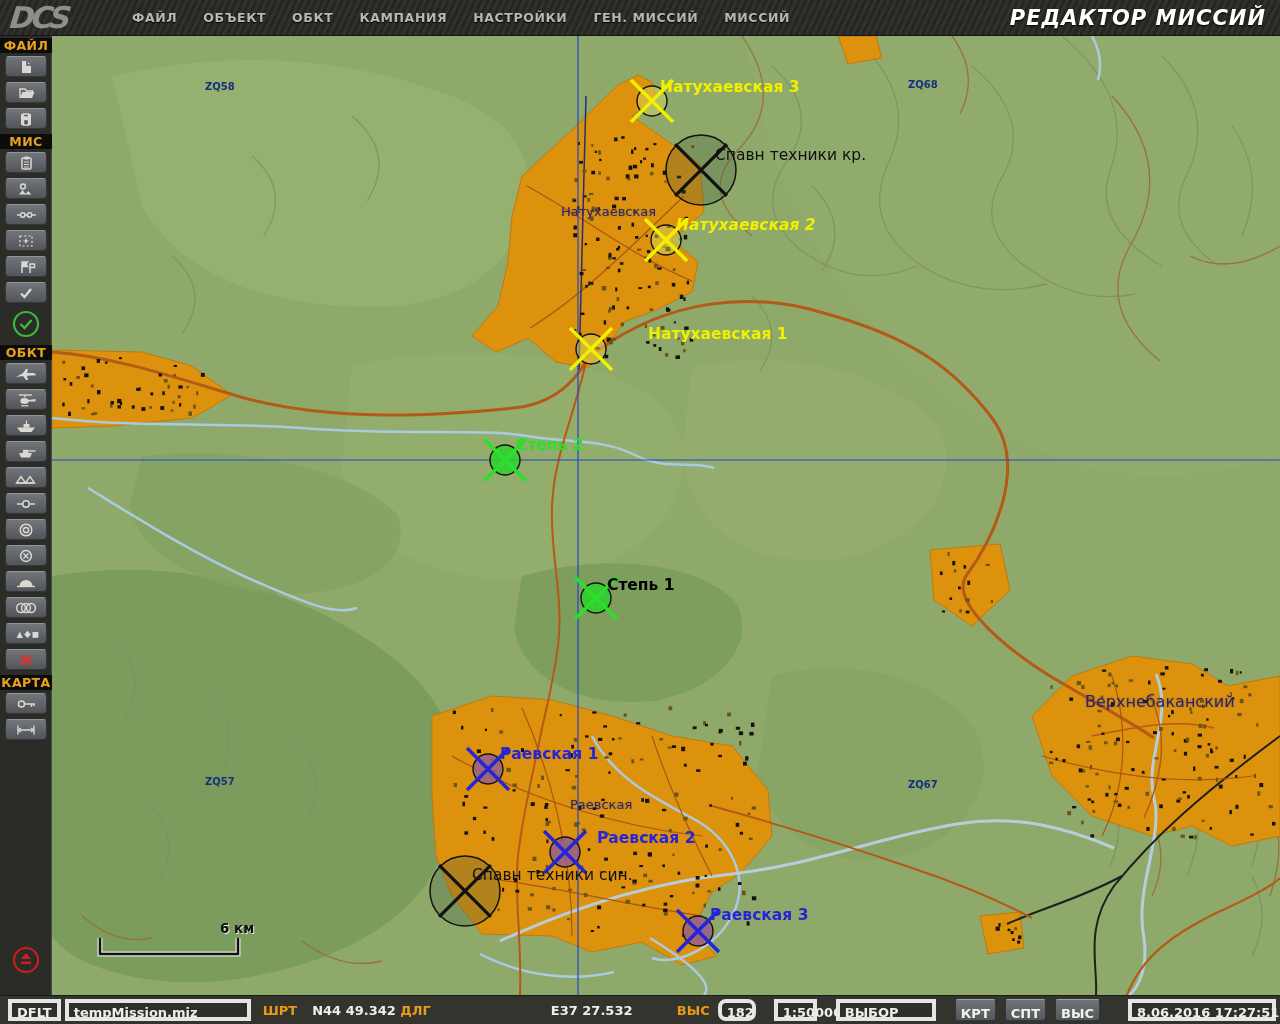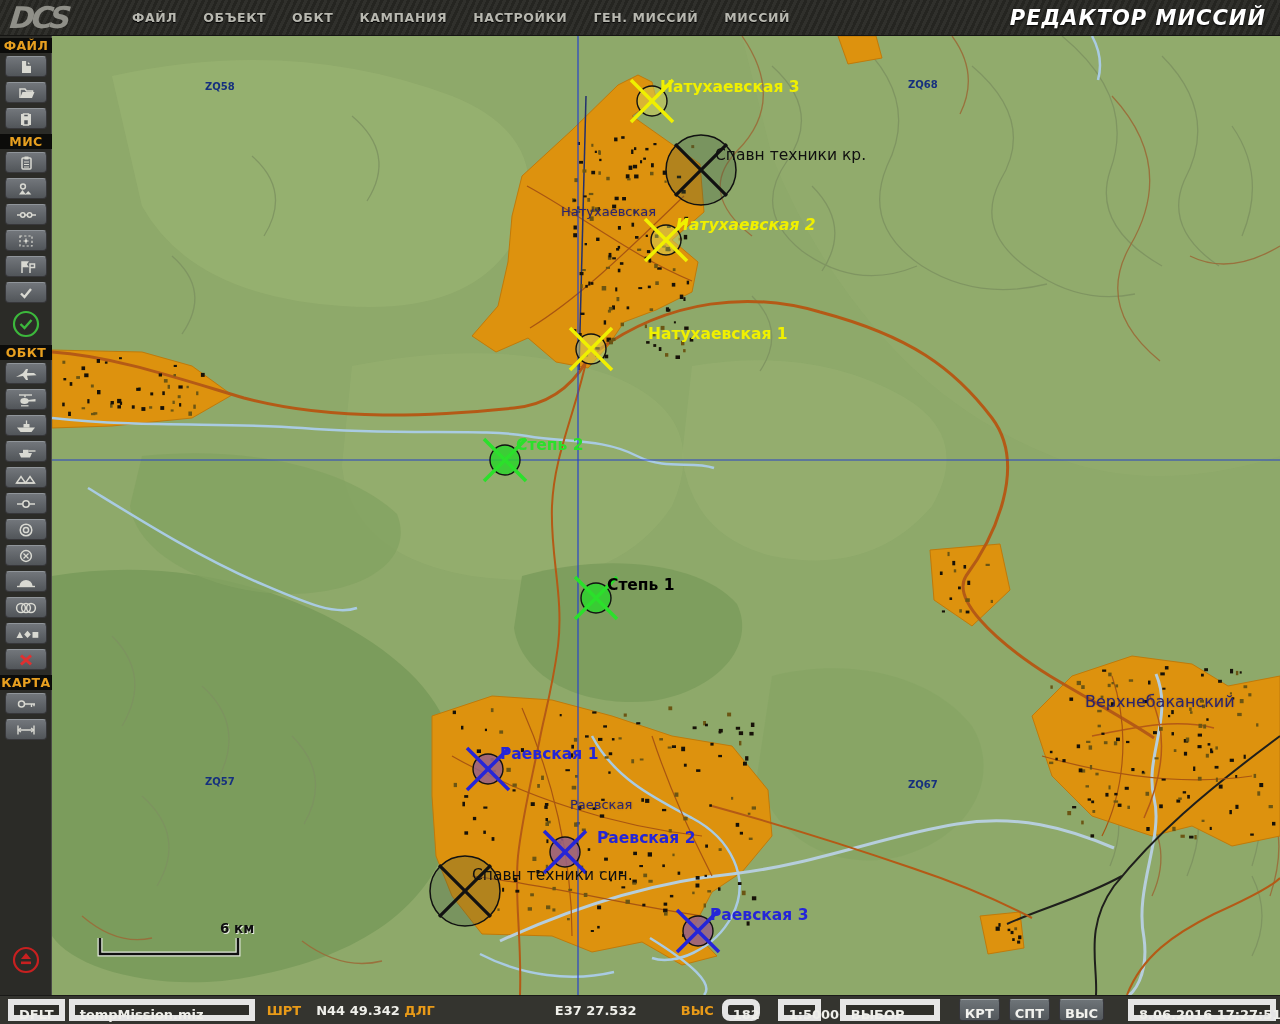--- a/index.html
+++ b/index.html
@@ -44,21 +44,21 @@
   .town-label { color:#2B2470; font-weight:normal; text-shadow:0 0 2px rgba(0,0,0,.25); }
   .unit-label { font-weight:bold; font-size:15.5px; }
   .zone-label { color:#101010; font-weight:500; font-size:15.5px; }
   .scale-label { color:#101010; font-weight:bold; font-size:13.5px;
     text-shadow:1px 1px 0 rgba(255,255,255,.8); }
 
   
   #statusbar { position:absolute; left:0; top:995px; width:1280px; height:29px;
     background:#34342F; display:flex; align-items:center; padding-left:8px;
     border-top:1px solid #1a1a18; }
-  .sb-box { height:22px; border:6px solid #e5e5e5; background:#2E2E2A; color:#EFEFEA;
+  .sb-box { height:22px; border:4px solid #e5e5e5; background:#2E2E2A; color:#EFEFEA;
     font:bold 13px/20px "DejaVu Sans",sans-serif; padding:0 5px; white-space:nowrap; }
   .sb-label { color:#E89A18; font:bold 13px "DejaVu Sans",sans-serif; }
   .sb-value { color:#EFEFEA; font:bold 13px "DejaVu Sans",sans-serif; white-space:nowrap; }
   .sb-btn { height:22px; padding:6px 5px; border-radius:3px;
     background:linear-gradient(#6E7478,#53585C); border:1px solid #35353a;
     border-top-color:#9BA1A6; color:#F2F2EE; font:bold 13px "DejaVu Sans",sans-serif; cursor:pointer;text-align:right; }
 </style>
 </head>
 <body>
 

